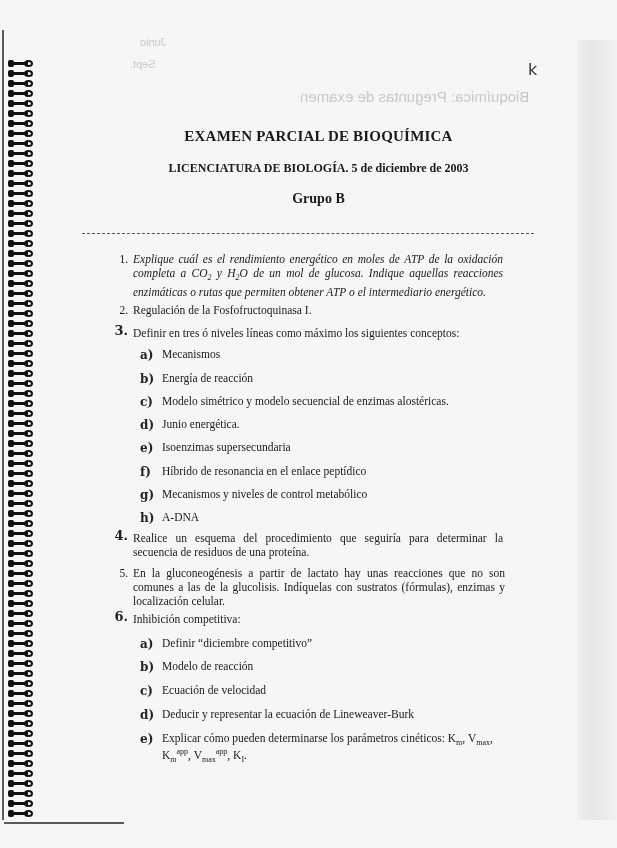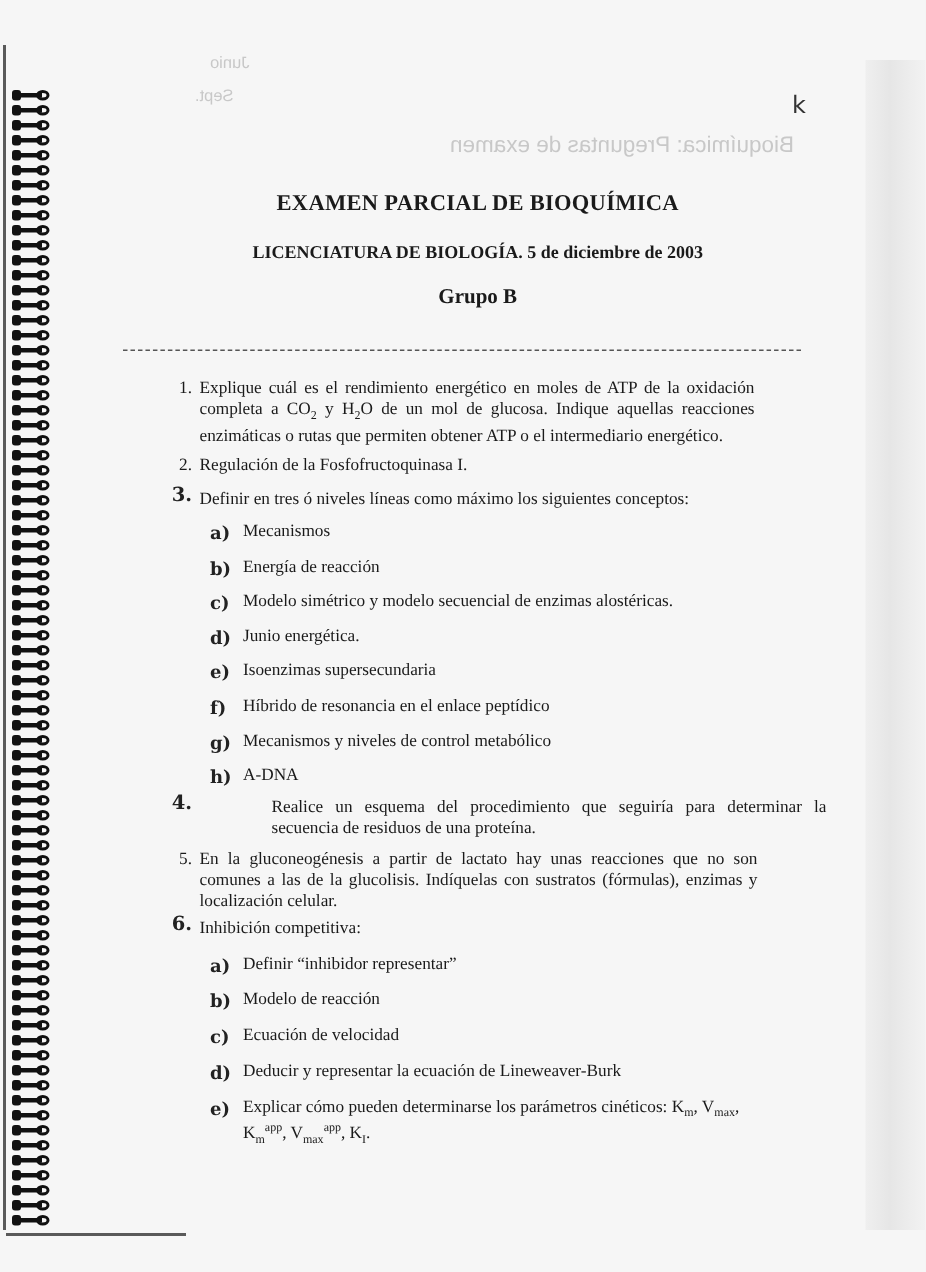--- a/index.html
+++ b/index.html
@@ -441,21 +441,21 @@
 
   <div class="corner-mark">k</div>
 
   <div class="title t1">EXAMEN PARCIAL DE BIOQUÍMICA</div>
   <div class="title t2">LICENCIATURA DE BIOLOGÍA. 5 de diciembre de 2003</div>
   <div class="title t3">Grupo B</div>
   <div class="rule"></div>
 
   <div class="q" style="left:0;top:252px;width:617px;">
     <span class="num" style="left:98px;top:0;">1.</span>
-    <div class="qtext" style="left:133px;top:0;width:370px;">Explique cuál es el rendimiento energético en moles de ATP de la oxidación completa a CO<sub>2</sub> y H<sub>2</sub>O de un mol de glucosa. Indique aquellas reacciones enzimáticas o rutas que permiten obtener ATP o el intermediario energético.</div>
+    <div class="qtext" style="left:133px;top:0;width:370px;font-style:italic;">Explique cuál es el rendimiento energético en moles de ATP de la oxidación completa a CO<sub>2</sub> y H<sub>2</sub>O de un mol de glucosa. Indique aquellas reacciones enzimáticas o rutas que permiten obtener ATP o el intermediario energético.</div>
   </div>
 
   <div class="q" style="left:0;top:303px;width:617px;">
     <span class="num" style="left:98px;top:0;">2.</span>
     <div class="qtext" style="left:133px;top:0;width:370px;">Regulación de la Fosfofructoquinasa I.</div>
   </div>
 
   <div class="q" style="left:0;top:326px;width:617px;">
     <span class="num hnum" style="left:98px;top:-2px;">3.</span>
     <div class="qtext" style="left:133px;top:0;width:380px;white-space:nowrap;">Definir en tres ó niveles líneas como máximo los siguientes conceptos:</div>
@@ -488,35 +488,35 @@
       <span class="sn">g)</span>
       <span class="st">Mecanismos y niveles de control metabólico</span>
     </div>
   <div class="sub" style="left:140px;top:511px;">
       <span class="sn">h)</span>
       <span class="st">A-DNA</span>
     </div>
 
   <div class="q" style="left:0;top:531px;width:617px;">
     <span class="num hnum" style="left:98px;top:-2px;">4.</span>
-    <div class="qtext" style="left:133px;top:0;width:370px;margin-left:48px;">Realice un esquema del procedimiento que seguiría para determinar la secuencia de residuos de una proteína.</div>
+    <div class="qtext" style="left:133px;top:0;width:370px;">Realice un esquema del procedimiento que seguiría para determinar la secuencia de residuos de una proteína.</div>
   </div>
 
   <div class="q" style="left:0;top:566px;width:617px;">
     <span class="num" style="left:98px;top:0;">5.</span>
     <div class="qtext" style="left:133px;top:0;width:372px;">En la gluconeogénesis a partir de lactato hay unas reacciones que no son comunes a las de la glucolisis. Indíquelas con sustratos (fórmulas), enzimas y localización celular.</div>
   </div>
 
   <div class="q" style="left:0;top:612px;width:617px;">
     <span class="num hnum" style="left:98px;top:-2px;">6.</span>
     <div class="qtext" style="left:133px;top:0;width:370px;">Inhibición competitiva:</div>
   </div>
   <div class="sub" style="left:140px;top:637px;">
       <span class="sn">a)</span>
-      <span class="st">Definir “inhibidor representar”</span>
+      <span class="st">Definir “diciembre competitivo”</span>
     </div>
   <div class="sub" style="left:140px;top:660px;">
       <span class="sn">b)</span>
       <span class="st">Modelo de reacción</span>
     </div>
   <div class="sub" style="left:140px;top:684px;">
       <span class="sn">c)</span>
       <span class="st">Ecuación de velocidad</span>
     </div>
   <div class="sub" style="left:140px;top:708px;">

